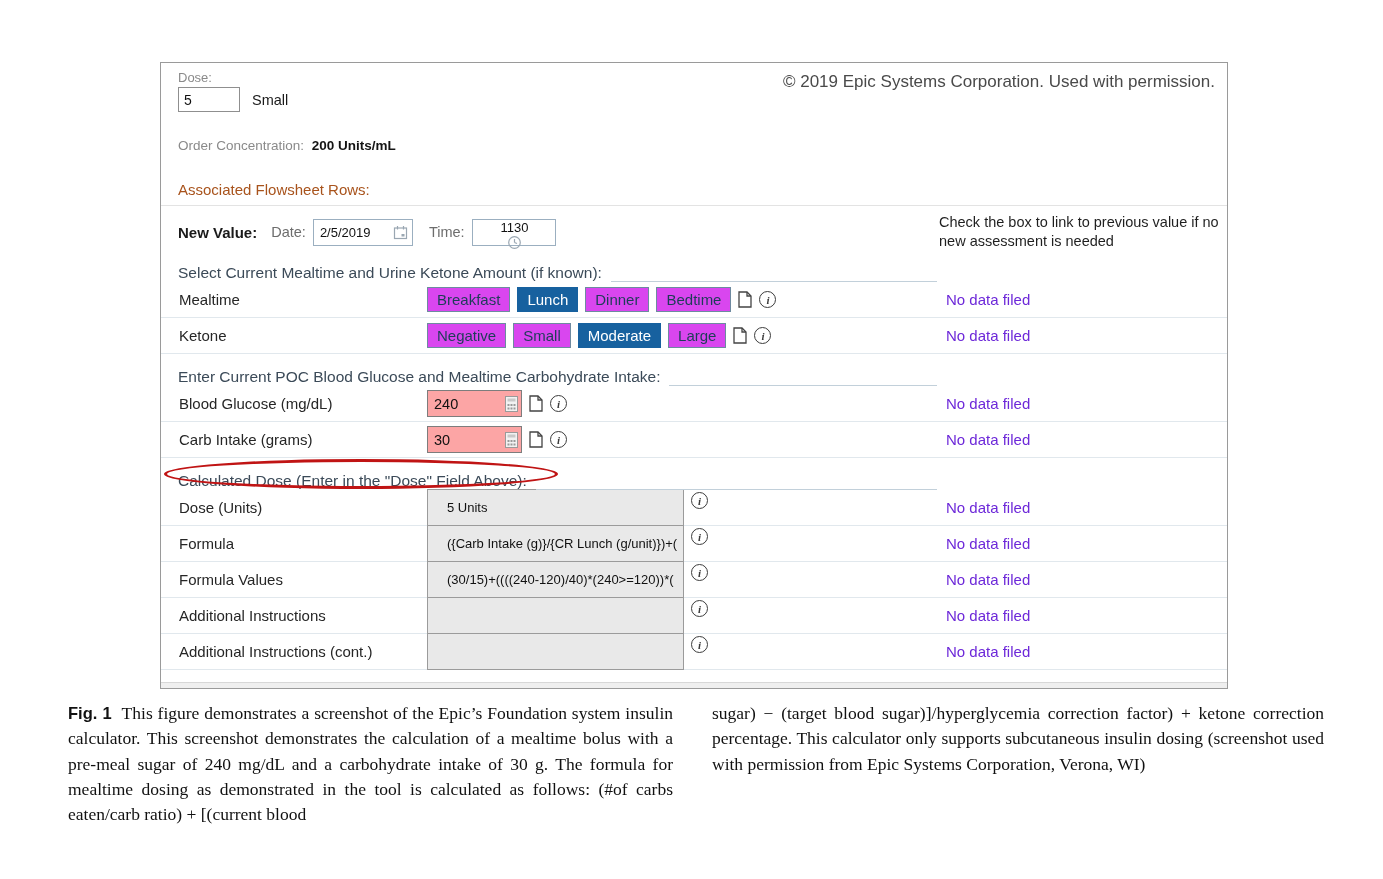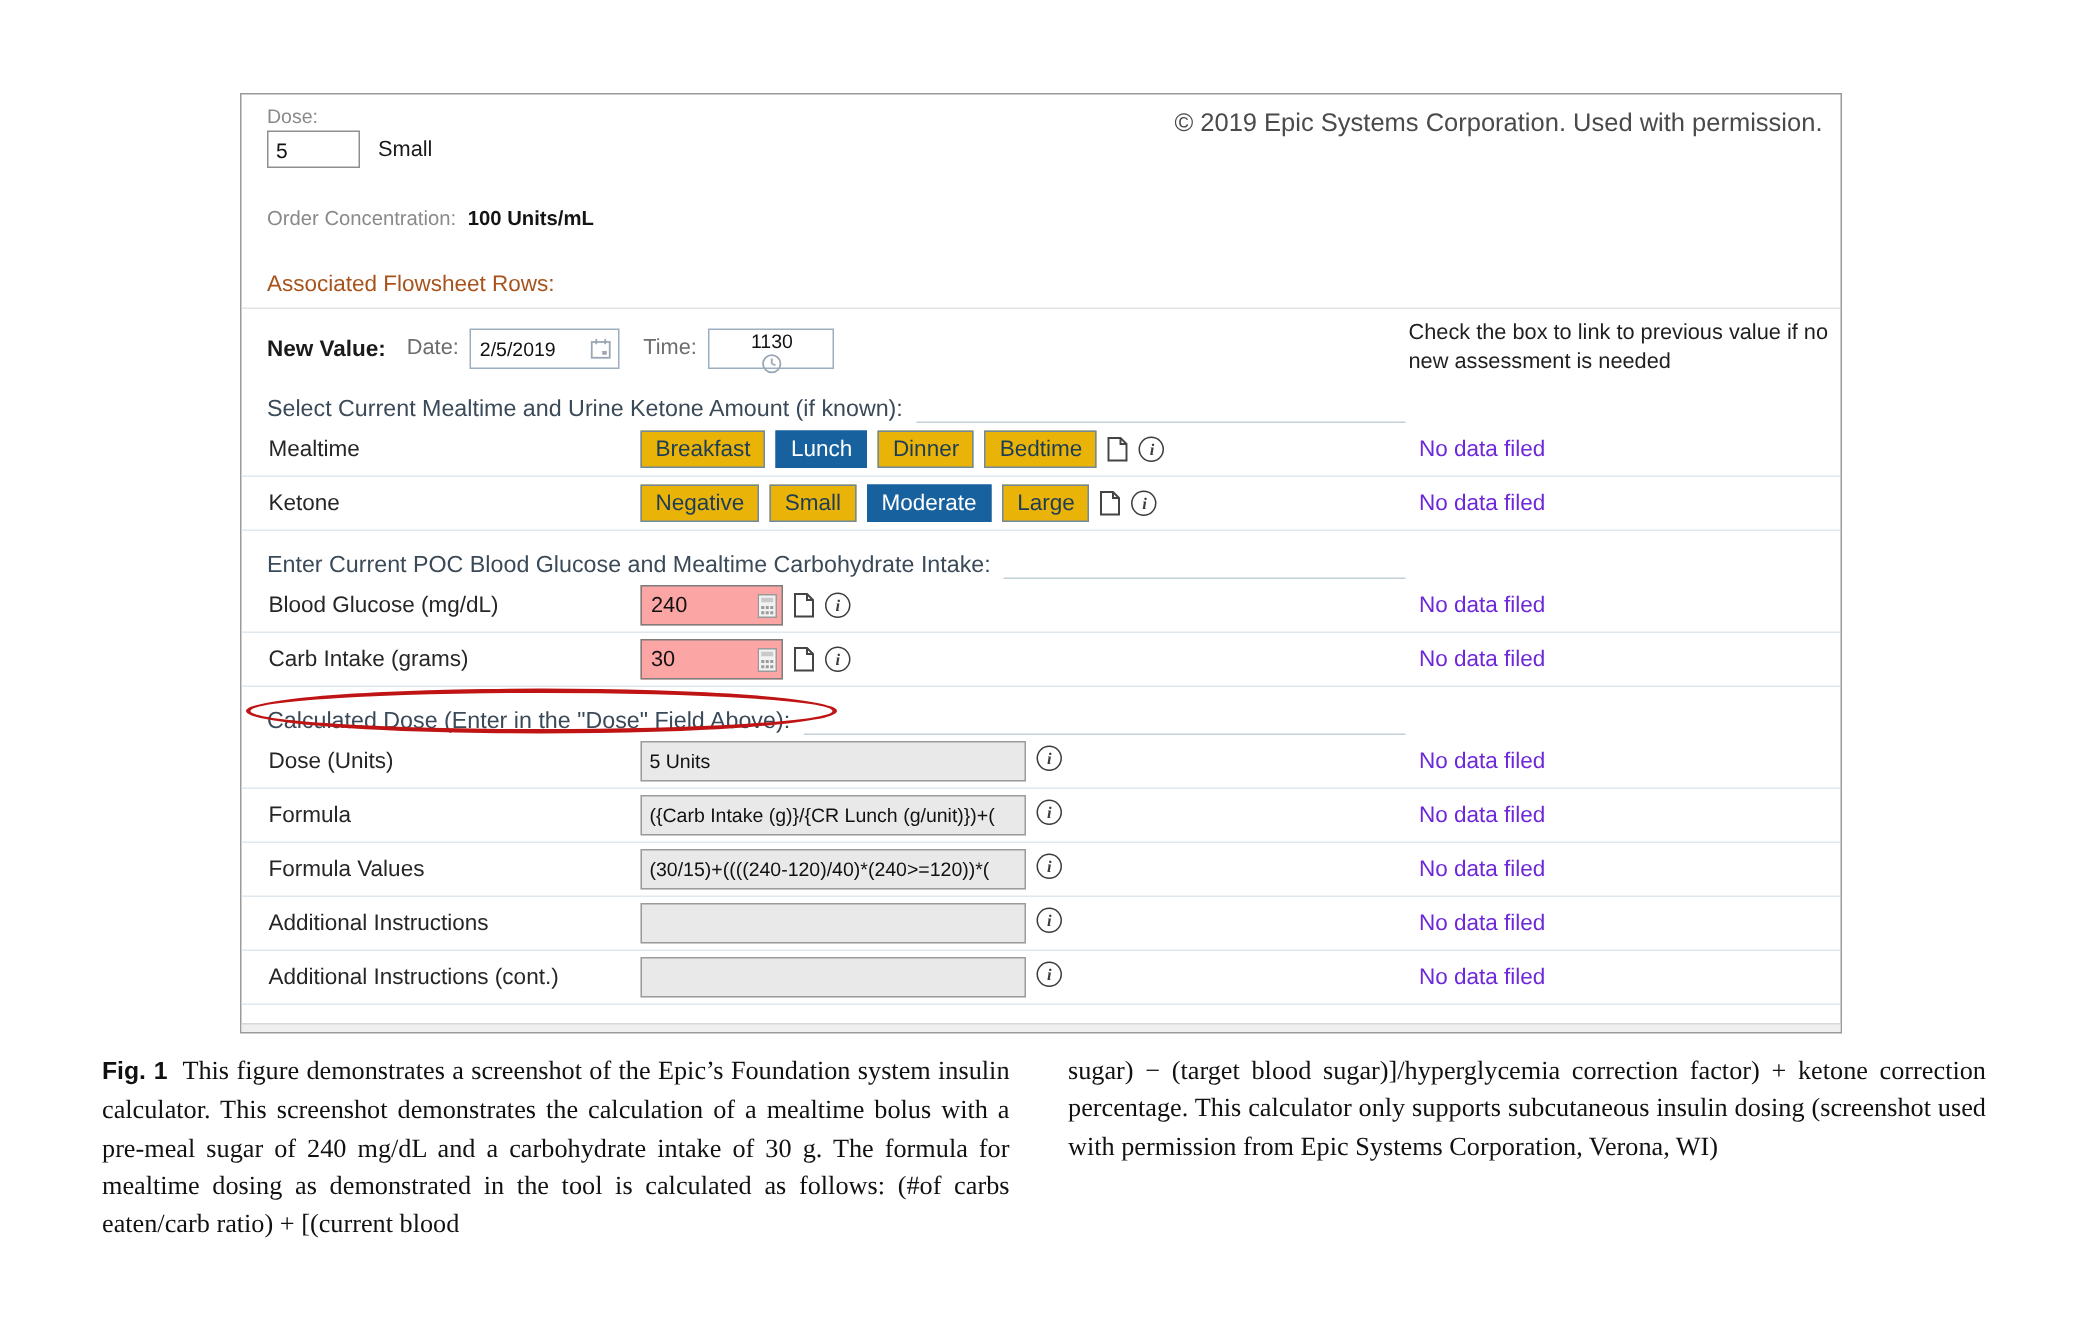--- a/index.html
+++ b/index.html
@@ -38,30 +38,30 @@
 
   .sec-header { display:flex; align-items:flex-end; height:32px; padding-left:17px;
                 font-size:15.5px; color:#3b4a58; position:relative; }
   .sec-header .h-line { flex:1; height:1px; background:#c2d0da; margin:0 290px 0 9px; }
 
   .f-row { display:flex; align-items:center; height:36px; border-bottom:1px solid #e1e8ed; }
   .f-label { width:266px; padding-left:18px; font-size:15px; color:#262626; flex:none; }
   .f-controls { flex:1; display:flex; align-items:center; gap:7px; }
   .f-status { width:283px; padding-left:2px; font-size:15px; color:#6d28d9; flex:none; }
 
-  .opt { height:25px; padding:0 9px; font-size:15px; background:#eab308; color:#1d3d57;
+  .opt { height:25px; padding:0 9px; font-size:15px; background:#d946ef; color:#1d3d57;
          border:1px solid #6e8aa0; cursor:pointer; font-family:inherit; }
   .opt.sel { background:#17619f; border-color:#17619f; color:#ffffff; }
 
   .num-input { width:95px; height:27px; border:1px solid #7d7d7d; background:#fca5a5;
                display:flex; align-items:center; padding:0 3px 0 6px; font-size:14.5px; color:#111; }
   .num-input .txt { flex:1; }
 
-  .ro-field { width:257px; height:27px; background:#e9e9e9; border:1px solid #9b9b9b;
-              font-size:13px; color:#111; display:flex; align-items:center; padding:0 5px;
+  .ro-field { width:257px; height:37px; background:#e9e9e9; border:1px solid #9b9b9b;
+              font-size:13px; color:#111; display:flex; align-items:center; padding:0 19px;
               white-space:nowrap; overflow:hidden; }
   .ro-info { align-self:flex-start; margin-top:3px; }
 
   .info-circle { width:17px; height:17px; border:1.5px solid #3c3c3c; border-radius:50%;
                  display:inline-flex; align-items:center; justify-content:center;
                  font:italic bold 11px "Liberation Serif", serif; color:#3c3c3c; flex:none; }
   .icon { display:inline-flex; align-items:center; flex:none; }
 
   .red-ellipse { position:absolute; left:3px; top:1px; width:394px; height:30px;
                  border:3px solid #c01414; border-radius:50%; pointer-events:none; }
@@ -89,21 +89,21 @@
     <div class="dose-row">
       <div class="dose-input">
         <span class="txt">5</span>
       </div>
       <span class="dose-units">Small</span>
     </div>
   </div>
 
   <div class="order-line">
     <span>Order Concentration:</span>
-    <b>100 Units/mL</b>
+    <b>200 Units/mL</b>
   </div>
 
   <div class="afr-header">Associated Flowsheet Rows:</div>
 
   <div class="nv-row">
     <span class="nv-label">New Value:</span>
     <span class="nv-sub">Date:</span>
     <div class="mini-input date-w">
       <span class="txt">2/5/2019</span>
       <span class="icon">

